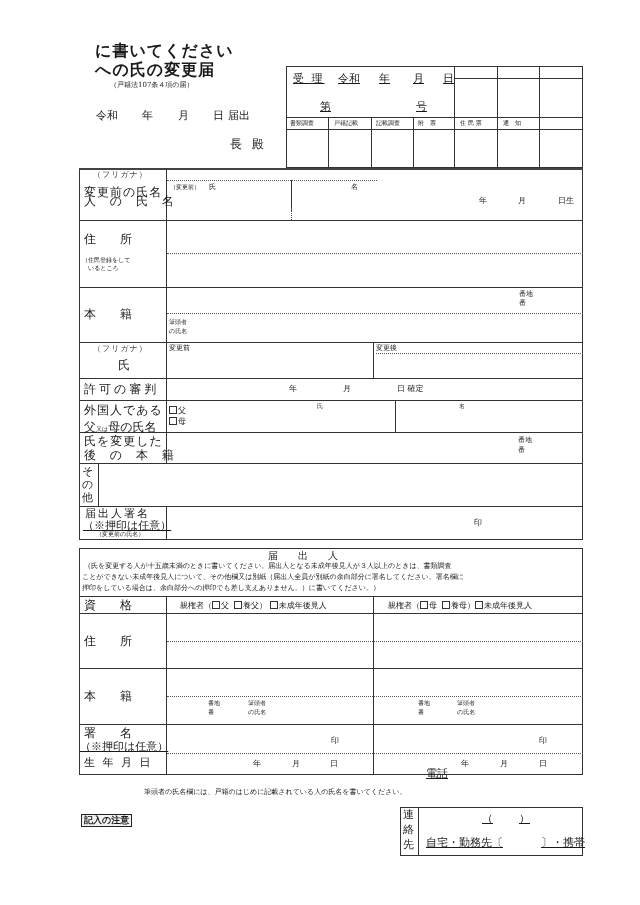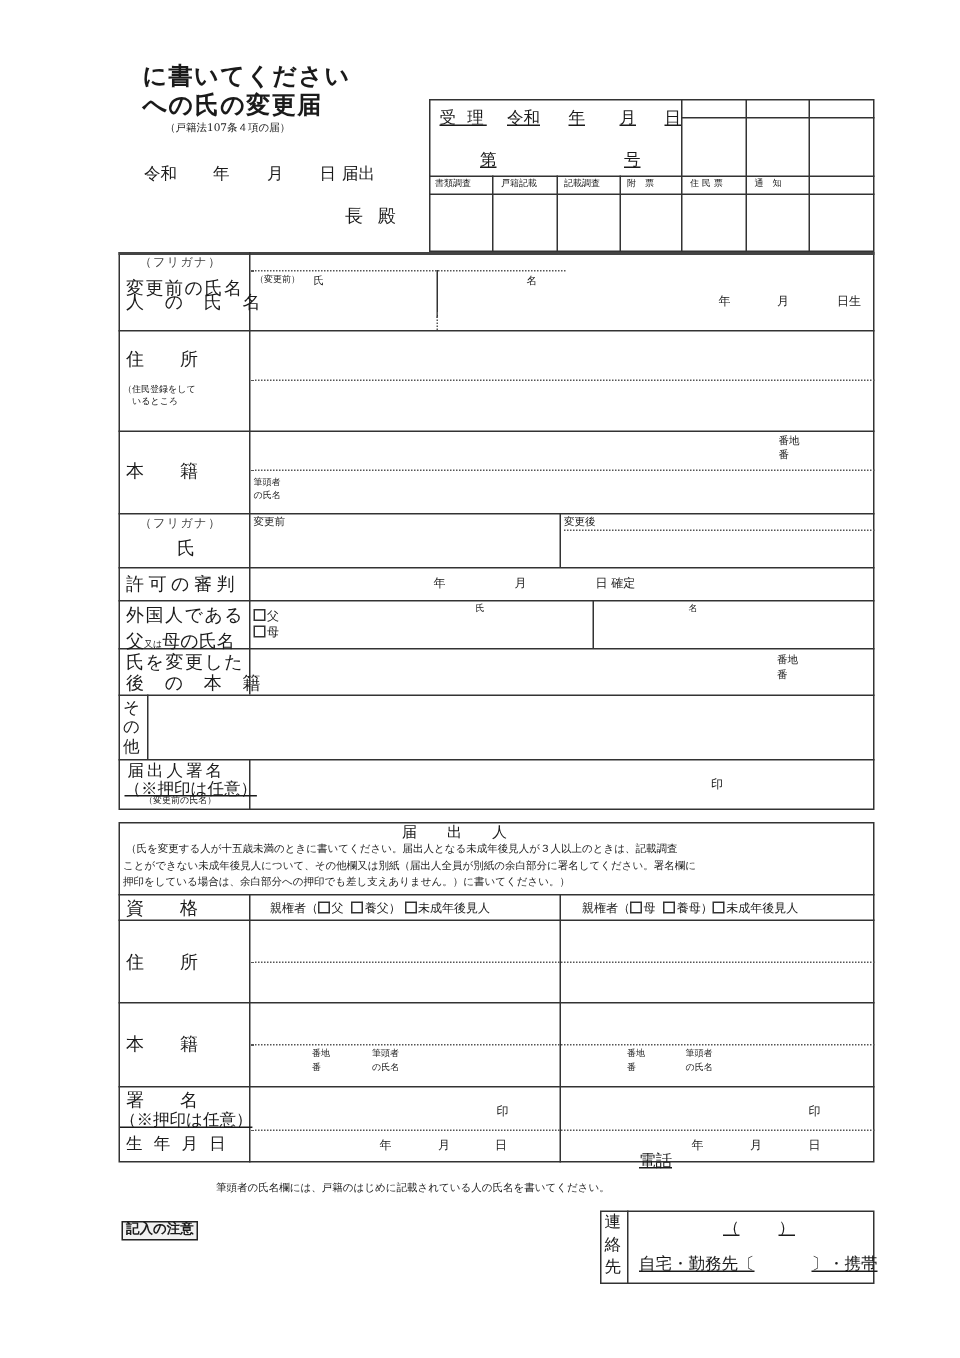--- a/index.html
+++ b/index.html
@@ -152,21 +152,21 @@
 <textarea class="field" style="left: 102px; top: 466px; width: 476px; height: 37px; resize: none;"></textarea>
 
 <div class="t s11" style="left:85px;top:508px;letter-spacing:2px;">届出人署名</div>
 <div class="t s9" style="left:83px;top:520px;">（※押印は任意）</div>
 <div class="t s6" style="left:96px;top:531px;">（変更前の氏名）</div>
 <div class="t s8" style="left:474px;top:519px;">印</div>
 <input class="field" style="left: 170px; top: 512px; width: 290px; height: 24px;">
 
 <div class="box" style="left:79px;top:548px;width:504px;height:227px;"></div>
 <div class="t s10" style="left:268px;top:551px;">届　　出　　人</div>
-<div class="t s7" style="left:84px;top:563px;">（氏を変更する人が十五歳未満のときに書いてください。届出人となる未成年後見人が３人以上のときは、記載調査</div>
+<div class="t s7" style="left:84px;top:563px;">（氏を変更する人が十五歳未満のときに書いてください。届出人となる未成年後見人が３人以上のときは、書類調査</div>
 <div class="t s7" style="left:82px;top:574px;">ことができない未成年後見人について、その他欄又は別紙（届出人全員が別紙の余白部分に署名してください。署名欄に</div>
 <div class="t s7" style="left:82px;top:585px;">押印をしている場合は、余白部分への押印でも差し支えありません。）に書いてください。）</div>
 
 <div class="hl" style="left:79px;top:596px;width:504px;"></div>
 <div class="hl" style="left:79px;top:613px;width:504px;"></div>
 <div class="hl" style="left:79px;top:668px;width:504px;"></div>
 <div class="hl" style="left:79px;top:724px;width:504px;"></div>
 <div class="vl" style="left:166px;top:596px;height:179px;"></div>
 <div class="vl" style="left:373px;top:596px;height:179px;"></div>
 

